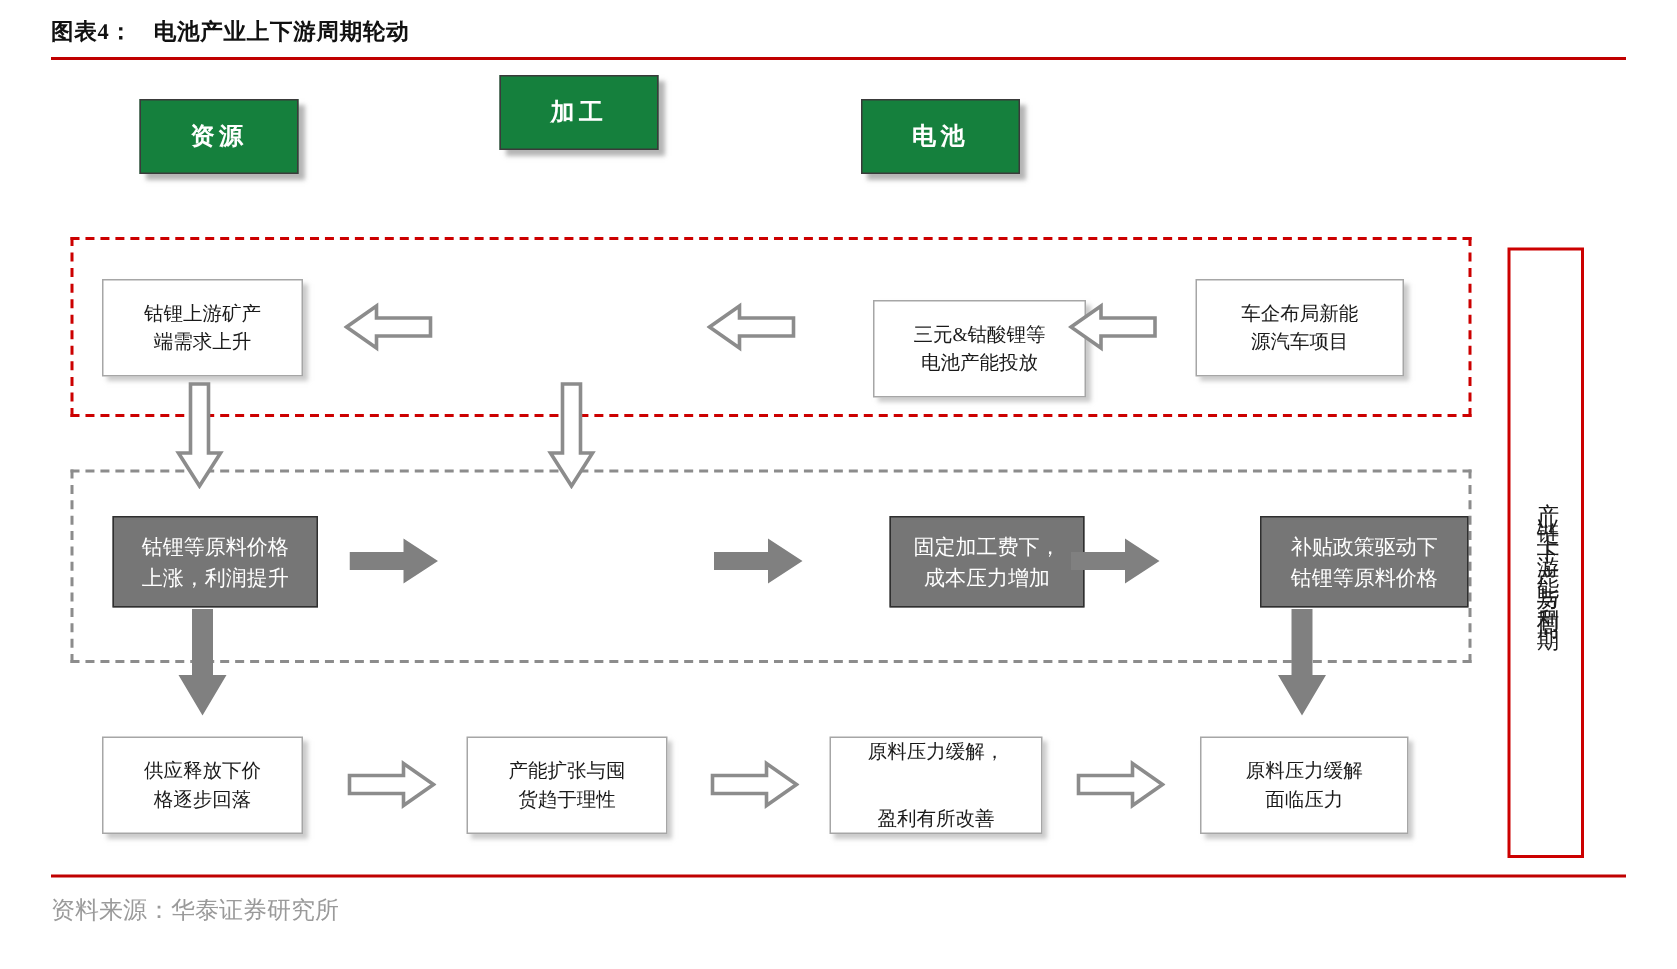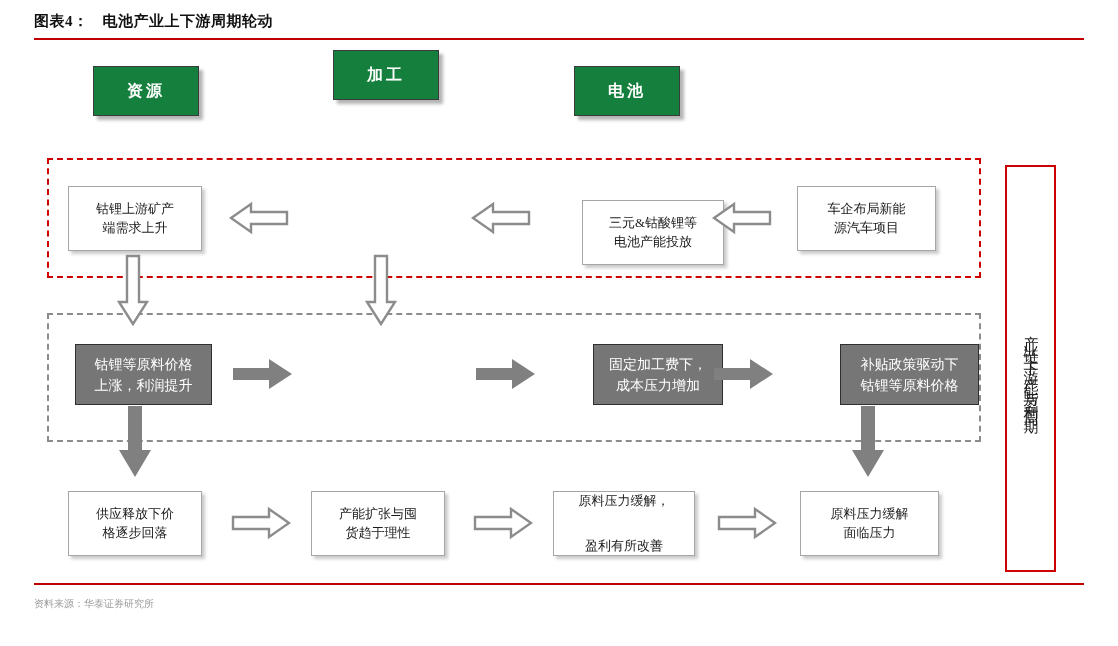--- a/index.html
+++ b/index.html
@@ -22,21 +22,21 @@
     position:absolute;left:34px;top:38px;width:1050px;height:2px;
     background:#c00000;
   }
   
   .bottom-rule{
     position:absolute;left:34px;top:583px;width:1050px;height:2px;
     background:#c00000;
   }
   .source{
     position:absolute;left:34px;top:597px;
-    font-size:10px;color:#9a9a9a;white-space:nowrap;
+    font-size:16px;color:#9a9a9a;white-space:nowrap;
     font-family:"Liberation Serif","DejaVu Serif",serif;
   }
   
   .canvas{position:absolute;left:0;top:0;width:1118px;height:646px;}
   
   .redbox{
     position:absolute;
     width:104px;height:48px;
     background:#15803d;
     border:1.5px solid #3a3a3a;

